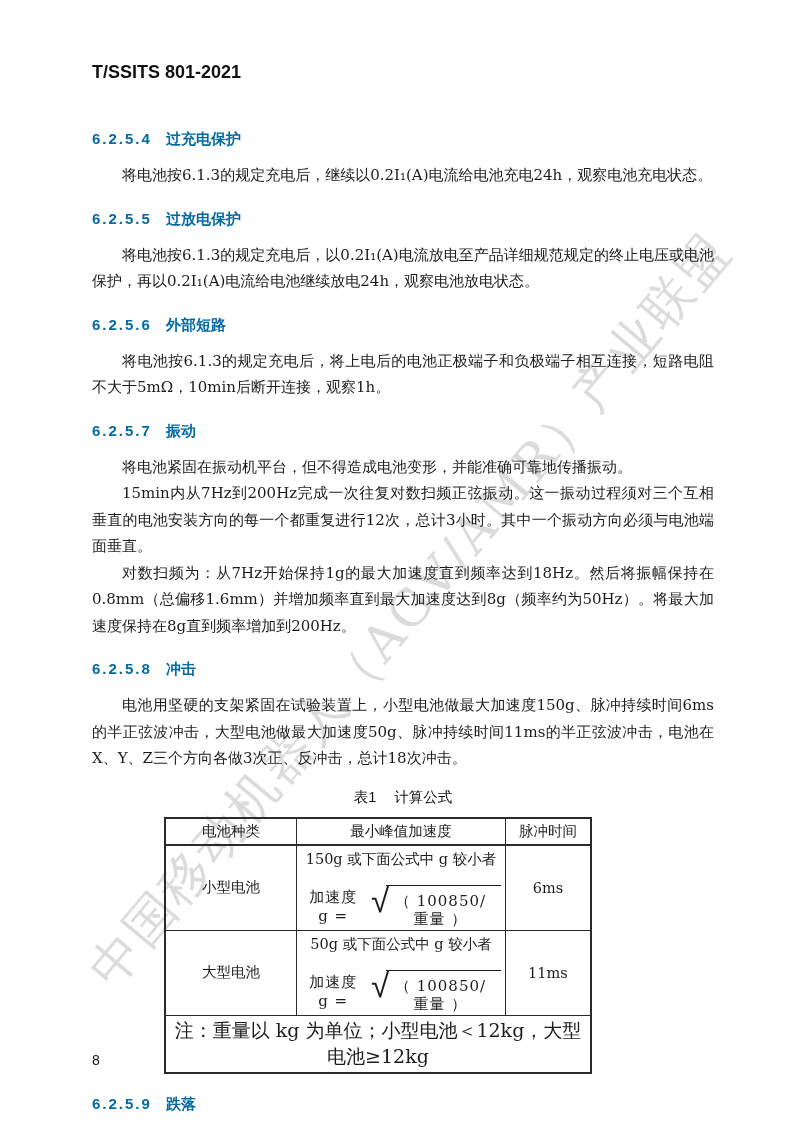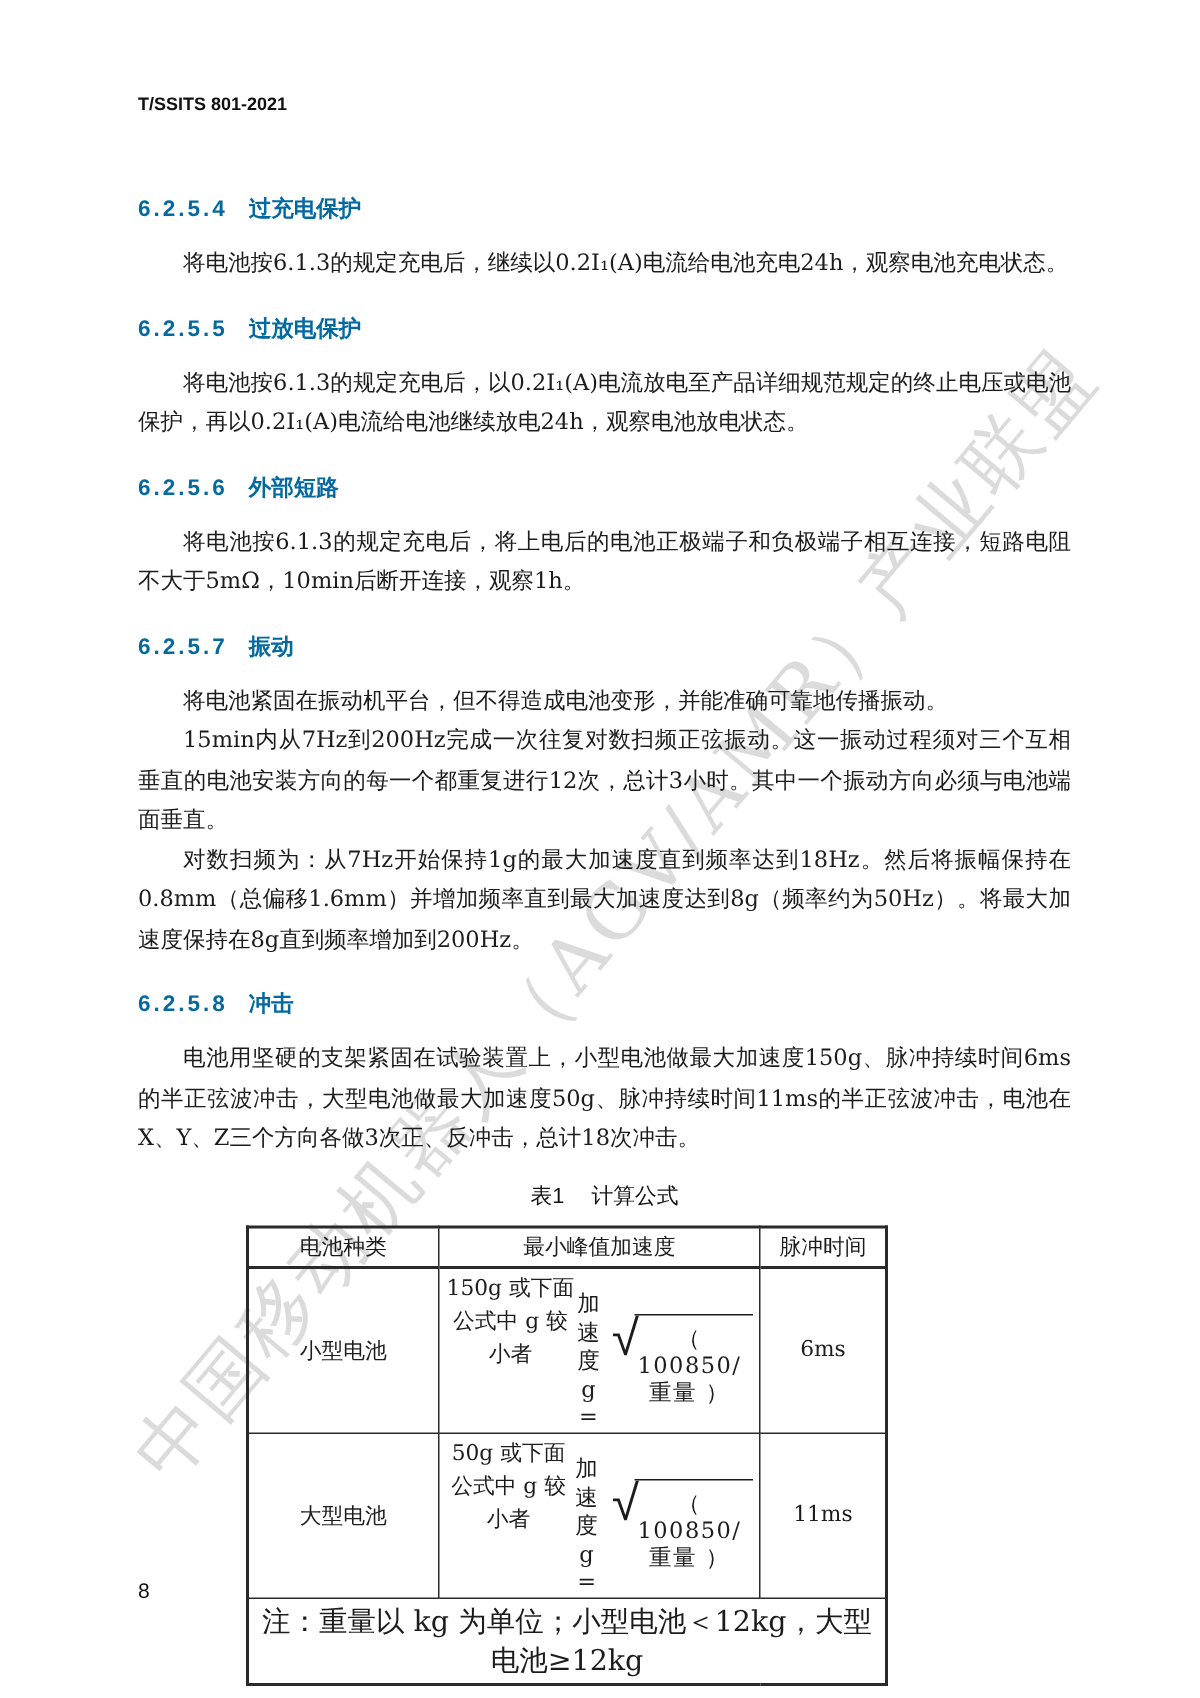--- a/index.html
+++ b/index.html
@@ -22,21 +22,21 @@
     letter-spacing:3px;
     color:rgba(175,175,175,0.45);
     font-family:"DejaVu Serif","Liberation Serif",serif;
     pointer-events:none;
     z-index:0;
   }
   .doc-header {
     position:absolute;
     left:92px; top:62px;
     font-family:"Liberation Sans","DejaVu Sans",sans-serif;
-    font-size:12px;
+    font-size:18px;
     font-weight:600;
     color:#111;
     z-index:1;
   }
   .content {
     position:absolute;
     left:92px; top:130px;
     width:622px;
     z-index:1;
   }
@@ -87,21 +87,21 @@
   table.calc-table { border:2px solid #2a2a2a; }
   table.calc-table thead th {
     font-weight:400;
     height:27px;
     border-bottom-width:2px;
   }
   col.c-type { width:162px; }
   col.c-acc  { width:232px; }
   col.c-pulse{ width:96px; }
   td.acc-cell { padding:8px 6px; }
-  .acc-inner { display:flex; flex-direction:row; justify-content:space-between; min-height:80px; }
+  .acc-inner { display:flex; flex-direction:column; justify-content:space-between; min-height:80px; }
   .acc-condition { line-height:22px; }
   .formula {
     display:flex;
     align-items:center;
     justify-content:space-between;
     margin-top:12px;
     font-size:15px;
   }
   .formula .f-prefix { margin-right:6px; letter-spacing:1px; }
   .sqrt { display:inline-flex; align-items:flex-start; }

